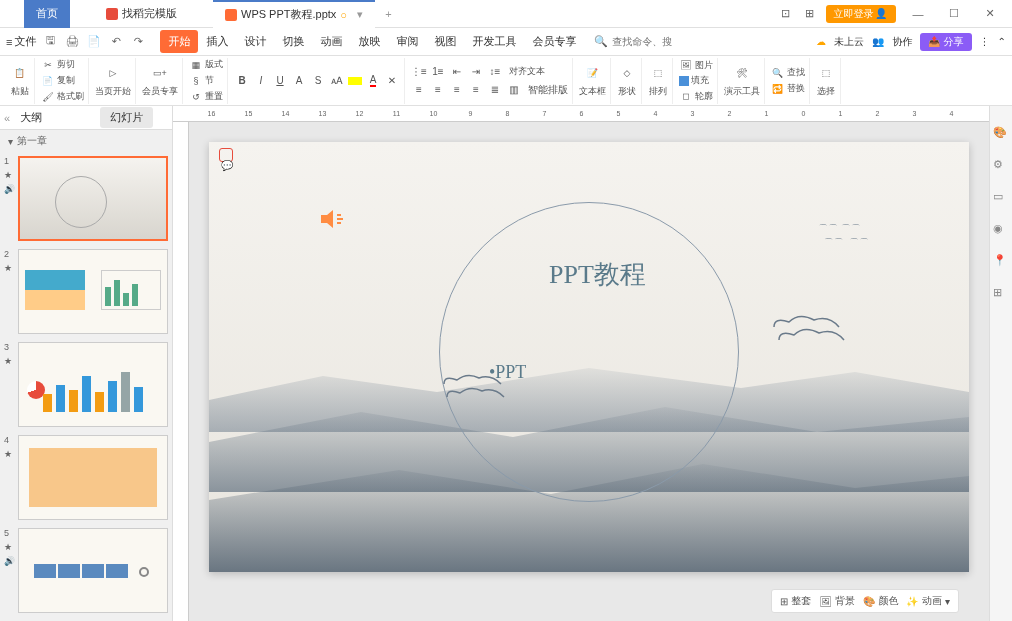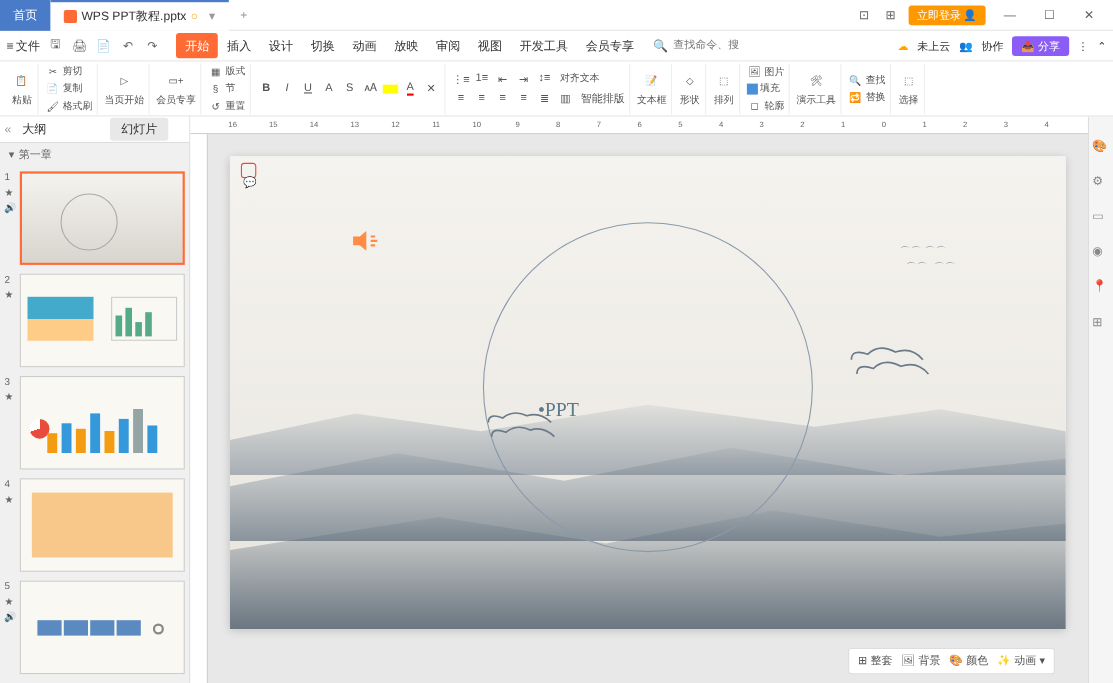--- a/index.html
+++ b/index.html
@@ -1,18 +1,18 @@
 <!DOCTYPE html>
 <html><head>
 <meta charset="utf-8">
 <style>
 *{margin:0;padding:0;box-sizing:border-box;font-family:"Microsoft YaHei",sans-serif;}
 body{background:#f5f5f5;width:1012px;height:621px;overflow:hidden;font-size:11px;color:#333;}
 .titlebar{height:28px;background:#fff;display:flex;align-items:center;border-bottom:1px solid #e0e0e0;}
-.tab{height:28px;padding:0 12px;display:flex;align-items:center;gap:4px;font-size:11px;cursor:pointer;}
+.tab{height:28px;padding:0 12px;display:flex;align-items:center;gap:4px;font-size:11px;cursor:pointer;margin-left:24px;}
 .tab.home{background:#4a7bc8;color:#fff;}
 .tab.daotu{color:#333;}
 .tab.active{background:#fff;border-top:2px solid #4a7bc8;}
 .tab-icon{width:12px;height:12px;}
 .tab-close{margin-left:6px;color:#999;}
 .tab-add{width:28px;text-align:center;color:#999;cursor:pointer;}
 .titlebar-right{margin-left:auto;display:flex;align-items:center;gap:8px;padding-right:8px;}
 .tb-icon{width:16px;height:16px;display:flex;align-items:center;justify-content:center;color:#666;cursor:pointer;}
 .login-btn{background:#ff9800;color:#fff;padding:2px 8px;border-radius:3px;font-size:10px;display:flex;align-items:center;gap:2px;}
 .win-btn{width:28px;height:28px;display:flex;align-items:center;justify-content:center;color:#666;}
@@ -89,20 +89,24 @@
 .th5-flow span{width:22px;height:14px;background:#5a8abf;}
 .th5-circ{position:absolute;right:18px;top:38px;width:10px;height:10px;border:2px solid #888;border-radius:50%;}
 </style>
 </head>
 <body>
 
 <div class="titlebar">
   <div class="tab home">
       <span>首页</span>
     </div>
+  <div class="tab daotu">
+    <span class="tab-icon" style="background:#e74c3c;border-radius:2px;"></span>
+    <span>找稻完模版</span>
+  </div>
   <div class="tab active">
     <span class="tab-icon" style="background:#ff6b35;border-radius:2px;"></span>
     <span>WPS PPT教程.pptx</span>
     <span style="color:#ffa500;">○</span>
     <span class="tab-close">▾</span>
   </div>
   <div class="tab-add">+</div>
   <div class="titlebar-right">
     <div class="tb-icon">⊡</div>
     <div class="tb-icon">⊞</div>
@@ -417,20 +421,21 @@
     <div class="editor-body">
       <div class="ruler-v"></div>
       <div class="canvas-area">
         <div class="slide">
           <div class="bubble-icon"></div>
           <div class="bubble2">💬</div>
           <div class="mountain m1"></div>
           <div class="mountain m2"></div>
           <div class="mountain m3"></div>
           <div class="circle-ring"></div>
+          <div class="slide-title">PPT教程</div>
           <div class="slide-sub">•PPT</div>
           <div class="speaker">
             <svg width="28" height="24" viewBox="0 0 28 24">
                 <path d="M2 8 L8 8 L14 3 L14 21 L8 16 L2 16 Z" fill="#ff8c42"></path>
                 <path d="M18 8 L22 8 M18 12 L24 12 M18 16 L22 16" stroke="#ff8c42" stroke-width="2"></path>
               </svg>
           </div>
           <div class="cloud" style="right:120px;top:170px;">
             <svg width="80" height="40">
                 <path d="M5 15 Q5 5 20 10 Q30 0 45 8 Q60 3 70 15 M10 28 Q10 18 25 23 Q35 13 50 21 Q65 16 75 28"></path>

